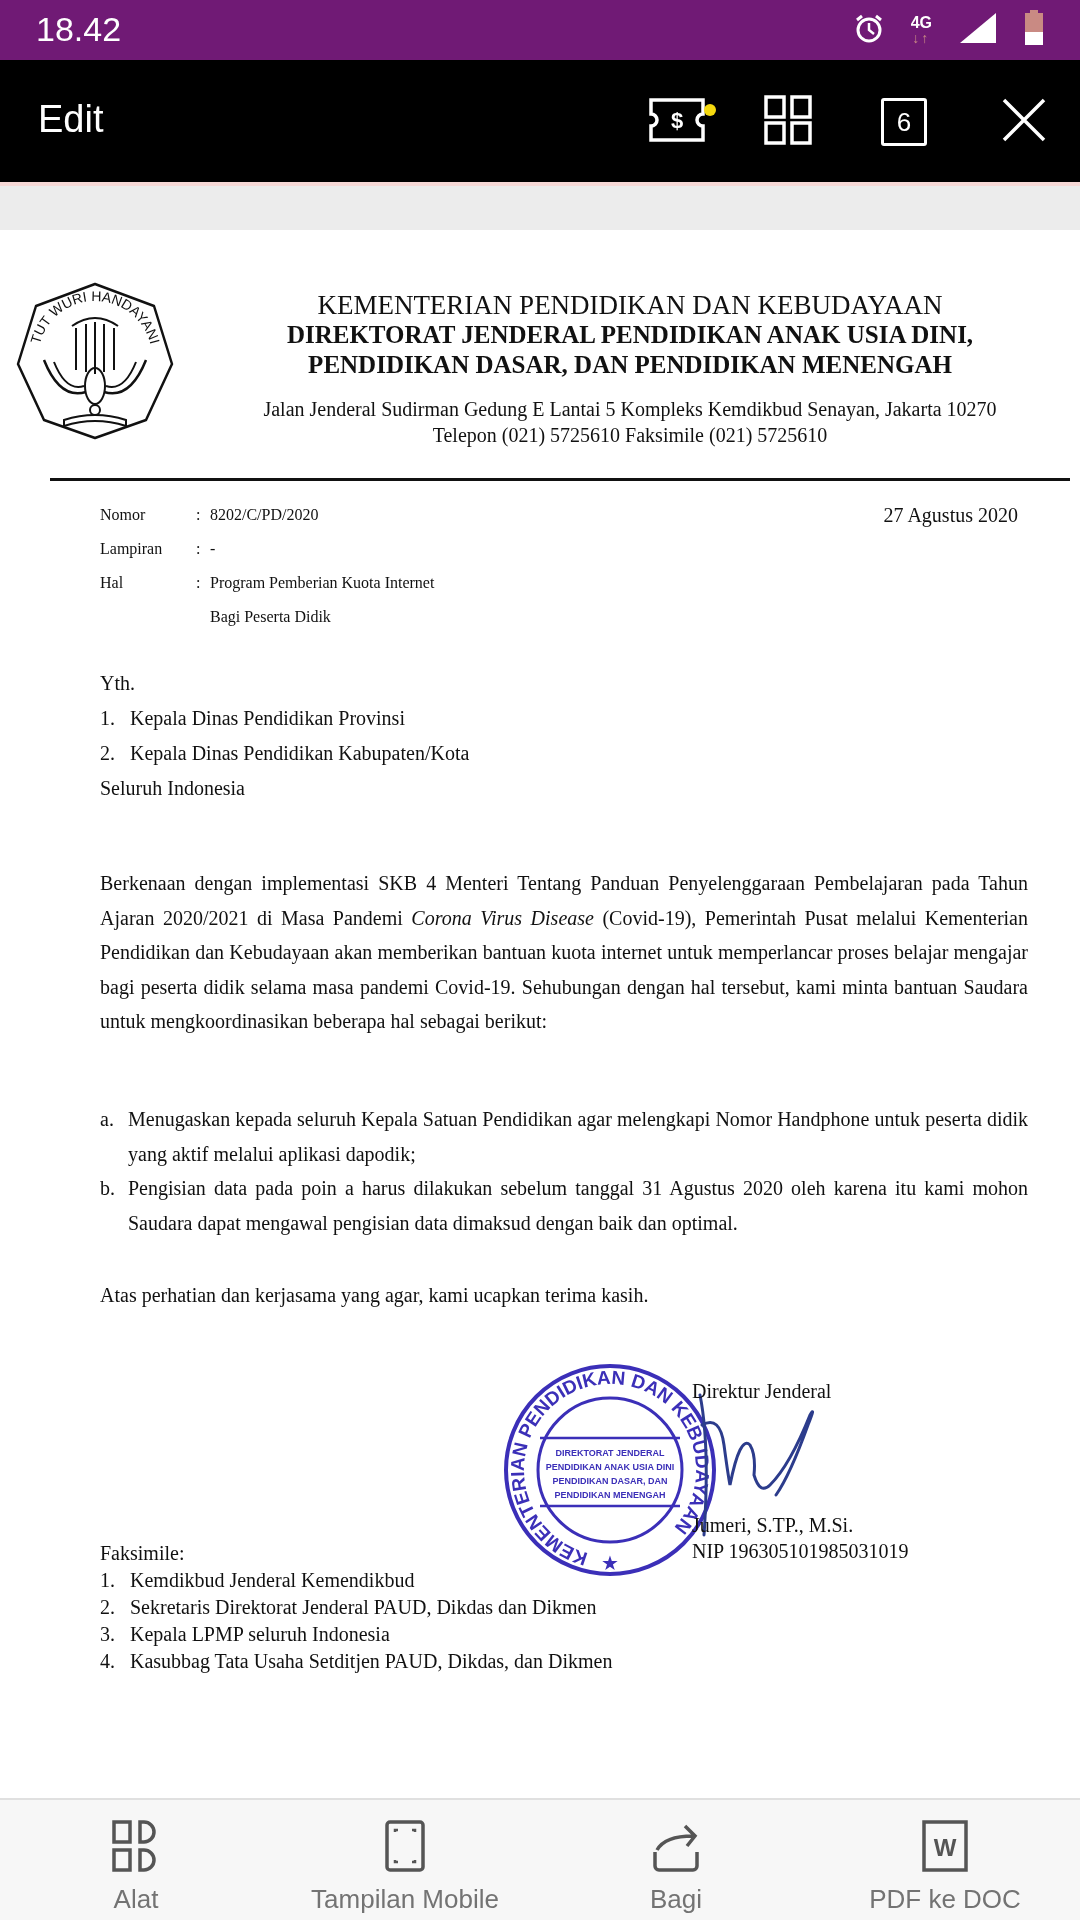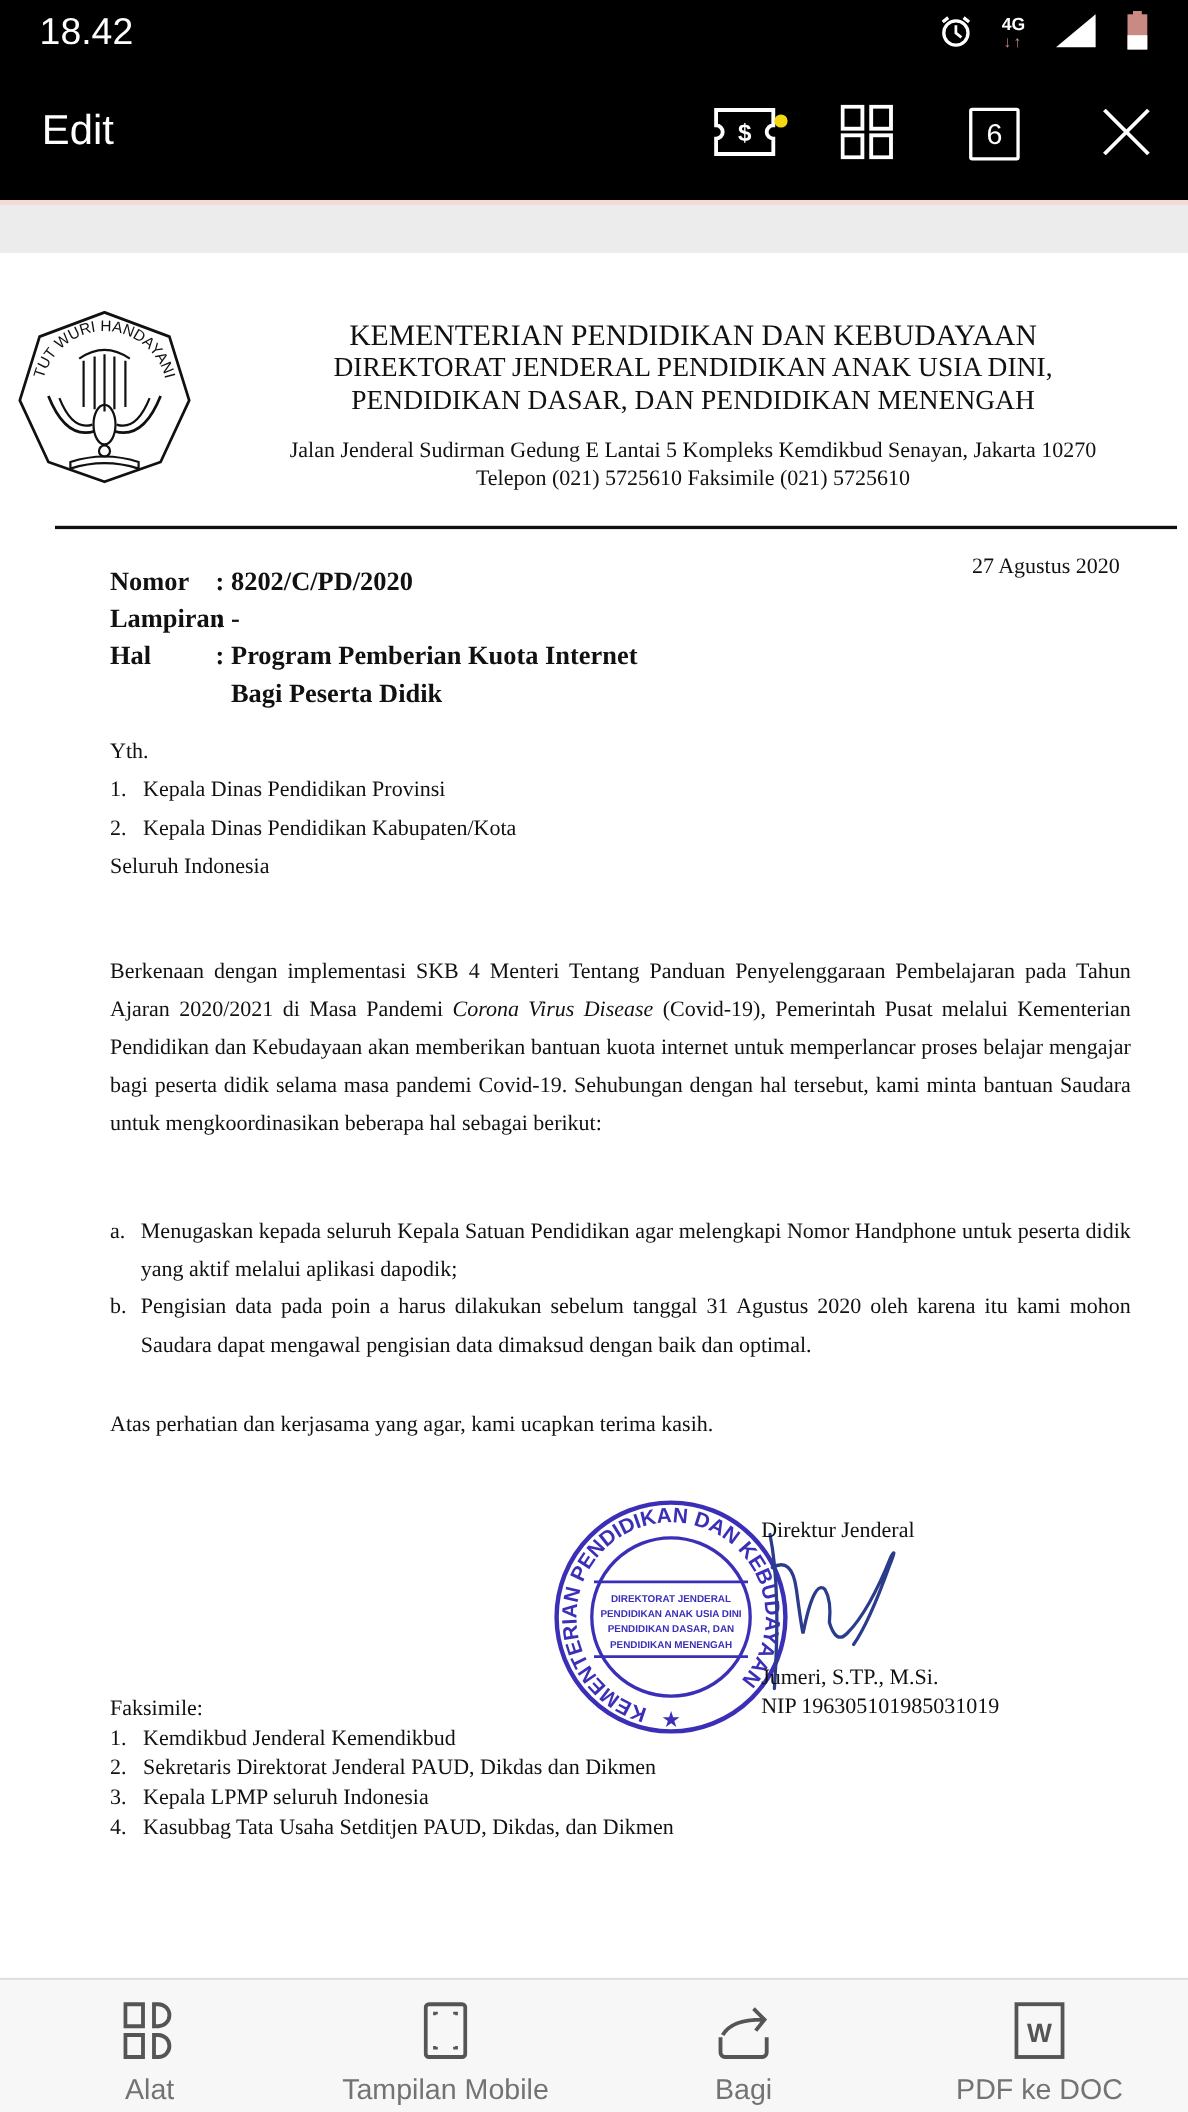--- a/index.html
+++ b/index.html
@@ -1,46 +1,46 @@
 <!DOCTYPE html>
 <html><head>
 <meta charset="utf-8">
 <style>
   * { box-sizing: border-box; margin: 0; padding: 0; }
   html, body { width: 1080px; height: 1920px; overflow: hidden; background: #ffffff; }
   body { position: relative; font-family: "Liberation Sans", sans-serif; }
 
   
-  .status-bar { position: absolute; left: 0; top: 0; width: 1080px; height: 60px; background: #000000; color: #fff; }
+  .status-bar { position: absolute; left: 0; top: 0; width: 1080px; height: 60px; background: #701a75; color: #fff; }
   .status-time { position: absolute; left: 36px; top: 10px; font-size: 34px; font-family: "Liberation Sans", sans-serif; }
   .status-icons { position: absolute; right: 36px; top: 10px; height: 40px; display: flex; align-items: center; gap: 26px; }
   .net { display: flex; flex-direction: column; align-items: center; line-height: 1; font-size: 16px; font-weight: bold; }
   .net .arrows { font-size: 14px; color: #c98a83; letter-spacing: 2px; }
 
   
   .app-bar { position: absolute; left: 0; top: 60px; width: 1080px; height: 122px; background: #000000; color: #fff; }
   .app-title { position: absolute; left: 38px; top: 38px; font-size: 38px; }
   .app-actions { position: absolute; right: 0; top: 0; height: 122px; }
   .icon-btn { position: absolute; top: 36px; width: 52px; height: 52px; display: flex; align-items: center; justify-content: center; }
   .dot { position: absolute; right: -10px; top: 8px; width: 12px; height: 12px; border-radius: 50%; background: #f5d90f; }
 
   
   .gray-band { position: absolute; left: 0; top: 182px; width: 1080px; height: 48px; background: #ececec; border-top: 4px solid #f6d8d6; }
 
   
   .doc { position: absolute; left: 0; top: 230px; width: 1080px; height: 1568px; background: #fff; font-family: "Liberation Serif", serif; color: #111; }
   .logo { position: absolute; left: 14px; top: 50px; width: 162px; height: 162px; }
   .kop { position: absolute; left: 180px; top: 60px; width: 900px; text-align: center; }
   .kop .l1 { font-size: 27px; line-height: 30px; }
-  .kop .l2, .kop .l3 { font-size: 25px; font-weight: normal; line-height: 30px; }
+  .kop .l2, .kop .l3 { font-size: 25px; font-weight: bold; line-height: 30px; }
   .kop .l4 { font-size: 20px; line-height: 26px; margin-top: 16px; }
   .kop .l5 { font-size: 20px; line-height: 26px; }
   .kop-rule { position: absolute; left: 50px; top: 248px; width: 1020px; height: 3px; background: #111; }
 
-  .meta { position: absolute; left: 100px; top: 282px; font-size: 24px; line-height: 34px; font-weight: bold; }
+  .meta { position: absolute; left: 100px; top: 268px; font-size: 16px; line-height: 34px; }
   .meta-row { display: flex; }
   .meta-label { width: 96px; }
   .meta-sep { width: 14px; }
   .date { position: absolute; right: 62px; top: 268px; font-size: 20px; line-height: 34px; }
 
   .yth { position: absolute; left: 100px; top: 436px; font-size: 20px; line-height: 35px; }
   .list-row { display: flex; }
   .list-num { width: 30px; }
 
   .body-para { position: absolute; left: 100px; top: 636px; width: 928px; font-size: 20px; line-height: 34.5px; text-align: justify; }

